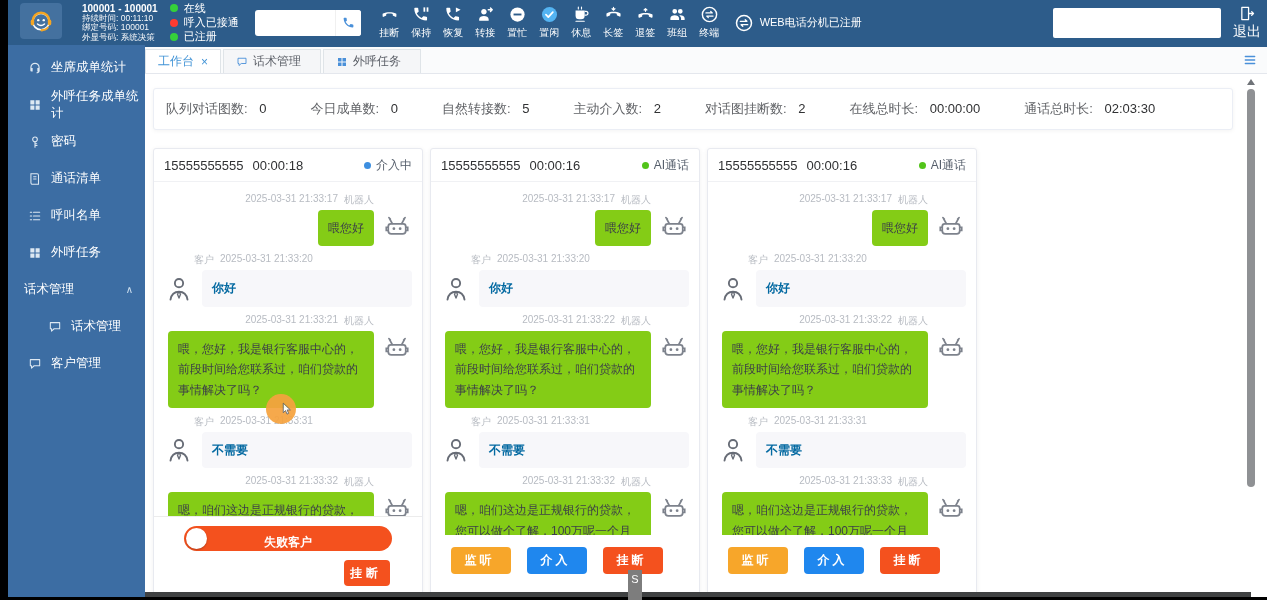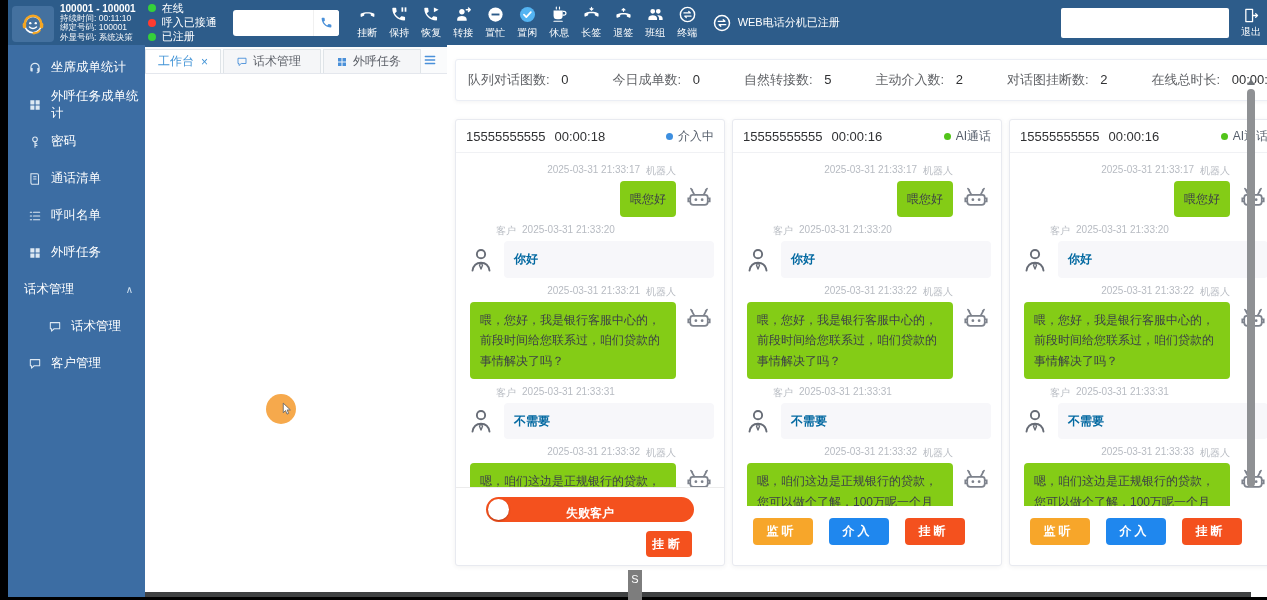--- a/index.html
+++ b/index.html
@@ -2,21 +2,21 @@
 <html><head>
 <meta charset="utf-8">
 <style>
   html,body{margin:0;padding:0;background:#000;}
   .app{position:relative;width:1267px;height:600px;background:#000;overflow:hidden;
        font-family:"Liberation Sans","DejaVu Sans",sans-serif;-webkit-font-smoothing:antialiased;}
   .chrome{position:absolute;left:8px;top:0;width:1259px;height:597px;display:flex;flex-direction:column;}
 
   
   .topbar{height:45px;background:#2d5c8a;display:flex;align-items:center;color:#fff;flex:none;}
-  .agent{display:flex;align-items:flex-end;gap:6px;margin-left:4px;}
+  .agent{display:flex;align-items:flex-start;gap:20px;margin-left:12px;}
   .avatar{width:42px;height:36px;background:#44719f;border-radius:4px;display:flex;align-items:center;justify-content:center;flex:none;}
   .avatar svg{width:30px;height:30px;}
   .agent-info{line-height:1.12;}
   .agent-id{font-size:10px;font-weight:bold;}
   .agent-line{font-size:8.5px;opacity:.95;}
   .statuses{margin-left:12px;display:flex;flex-direction:column;gap:1px;}
   .status-row{display:flex;align-items:center;gap:6px;font-size:11px;line-height:1.2;}
   .dot{width:8px;height:8px;border-radius:50%;display:inline-block;flex:none;}
   .dial{margin-left:16px;width:106px;height:26px;background:#fff;border-radius:3px;display:flex;align-items:center;overflow:hidden;flex:none;}
   .dial-input{flex:1;min-width:0;border:none;outline:none;font-size:11px;padding:0 5px;background:transparent;}
@@ -24,34 +24,34 @@
   .dial-btn svg{width:15px;height:15px;color:#4a90d9;}
   .toolbar{display:flex;margin-left:14px;gap:3px;}
   .tb-item{width:29px;display:flex;flex-direction:column;align-items:center;cursor:pointer;}
   .tb-ic{width:19px;height:19px;color:#fff;}
   .tb-label{font-size:10px;margin-top:2px;white-space:nowrap;}
   .webstat{display:flex;align-items:center;gap:6px;margin-left:10px;font-size:11px;white-space:nowrap;}
   .webstat svg{width:20px;height:20px;color:#fff;}
   .white-panel{margin-left:auto;width:168px;height:30px;background:#fff;border-radius:2px;flex:none;}
   .logout{display:flex;flex-direction:column;align-items:center;margin:0 6px 0 12px;cursor:pointer;}
   .logout svg{width:17px;height:17px;color:#fff;}
-  .logout span{font-size:10px;margin-top:1px;}
+  .logout span{font-size:14px;margin-top:1px;}
 
   
   .body-row{flex:1;display:flex;min-height:0;}
   .sidebar{width:137px;background:#3c6da3;padding-top:4px;flex:none;color:#fff;}
   .side-item{height:37px;display:flex;align-items:center;gap:9px;padding-left:20px;font-size:12.5px;cursor:pointer;}
   .side-ic{width:14px;height:14px;color:#dde8f2;flex:none;}
   .side-item.group{padding-left:16px;padding-right:12px;}
   .side-item.group .chevron{margin-left:auto;}
   .side-item.sub{padding-left:40px;}
   .chevron{display:none;font-size:10px;color:#cfe0ef;}
   .side-item.group .chevron{display:inline;}
 
-  .main{flex:1;min-width:0;background:#fff;display:flex;flex-direction:row;position:relative;}
+  .main{flex:1;min-width:0;background:#fff;display:flex;flex-direction:column;position:relative;}
   
   .tabbar{height:26px;border-top:2px solid #2d5c8a;border-bottom:1px solid #e4e7ed;background:#fafbfc;display:flex;align-items:flex-end;flex:none;}
   .tabs{display:flex;align-items:flex-end;height:100%;}
   .tab{height:23px;display:flex;align-items:center;gap:5px;padding:0 12px;font-size:12px;color:#5a5e66;
        background:#f5f6f8;border:1px solid #dfe4e8;border-bottom:none;margin-right:2px;cursor:pointer;white-space:nowrap;}
   .tab.active{background:#fff;color:#4193d6;}
   .tab .tab-ic{width:12px;height:12px;color:#4a90d9;}
   .tab-close{font-size:12px;color:#8a9099;margin-left:2px;}
   .tab.active .tab-close{color:#4193d6;}
   .tab-menu{margin-left:auto;margin-right:10px;align-self:center;width:14px;height:14px;color:#4a90d9;cursor:pointer;}

